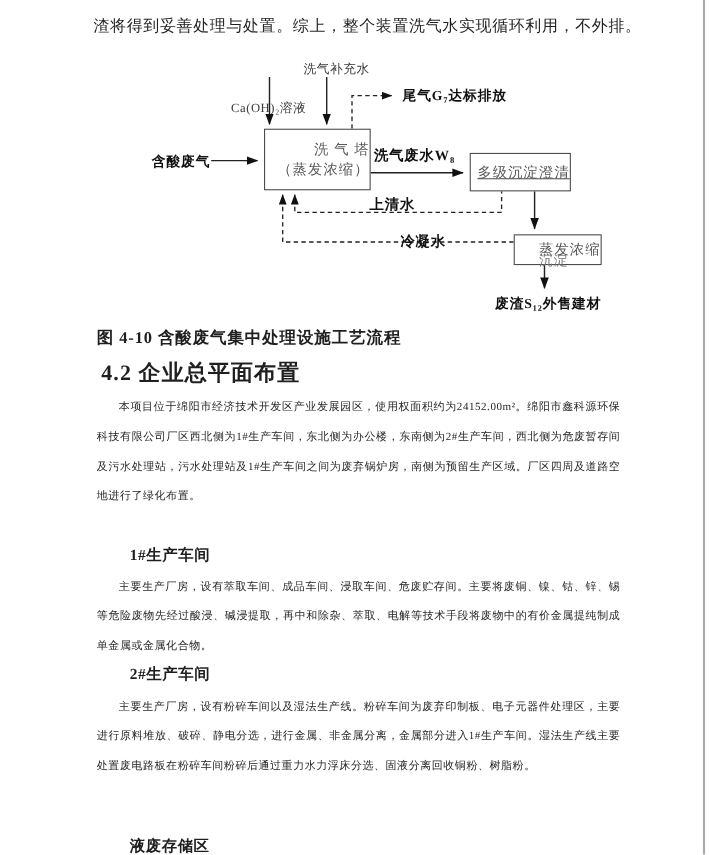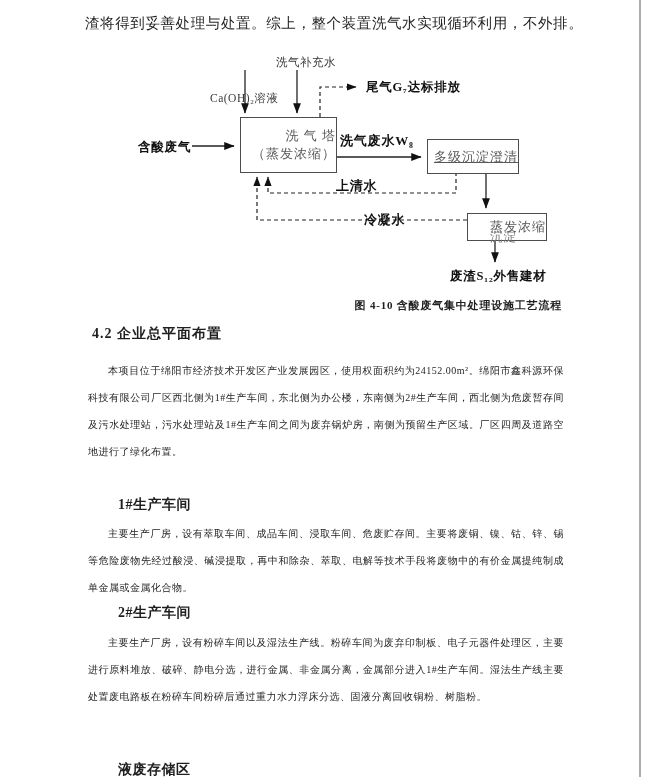--- a/index.html
+++ b/index.html
@@ -37,22 +37,22 @@
   #lbl-makeup    { left:276px; top:55px; }
   #lbl-tailgas   { left:366px; top:79px; }
   #lbl-acidgas   { left:138px; top:139px; }
   #lbl-wastewater{ left:340px; top:132px; font-size:13px; }
   #lbl-supernat  { left:336px; top:177px; font-size:13px; }
   #lbl-condens   { left:364px; top:199px; font-size:13px;margin-top:12px; }
   #lbl-sediment  { left:490px; top:181px; font-size:12.5px; color:#777; letter-spacing:1px;margin-top:48px; }
   #lbl-residue   { left:450px; top:268px; }
 
   
-  #fig-caption { left:88px; top:298px; width:474px; text-align:right; font-weight:bold; font-size:11px; letter-spacing:0.8px; }
-  #sec-heading { left:92px; top:325px; font-size:14px; font-weight:bold; letter-spacing:1px; }
+  #fig-caption { left:88px; top:298px; width:474px; text-align:left; font-weight:bold; font-size:15px; letter-spacing:0.8px; }
+  #sec-heading { left:92px; top:325px; font-size:20px; font-weight:bold; letter-spacing:1px; }
 
   .body-block { left:88px; width:476px; font-size:10px; line-height:27px; letter-spacing:0.5px; text-align:justify; }
   .para { text-indent:2em; }
   #para-1 { top:357px; }
   #para-2 { top:520px; }
   #para-3 { top:629px; }
   .subhead { left:118px; font-size:14px; font-weight:bold; letter-spacing:0.5px; position:absolute; }
   #subhead-1 { top:496px; }
   #subhead-2 { top:604px; }
   #subhead-3 { top:739px;margin-top:22px; }

